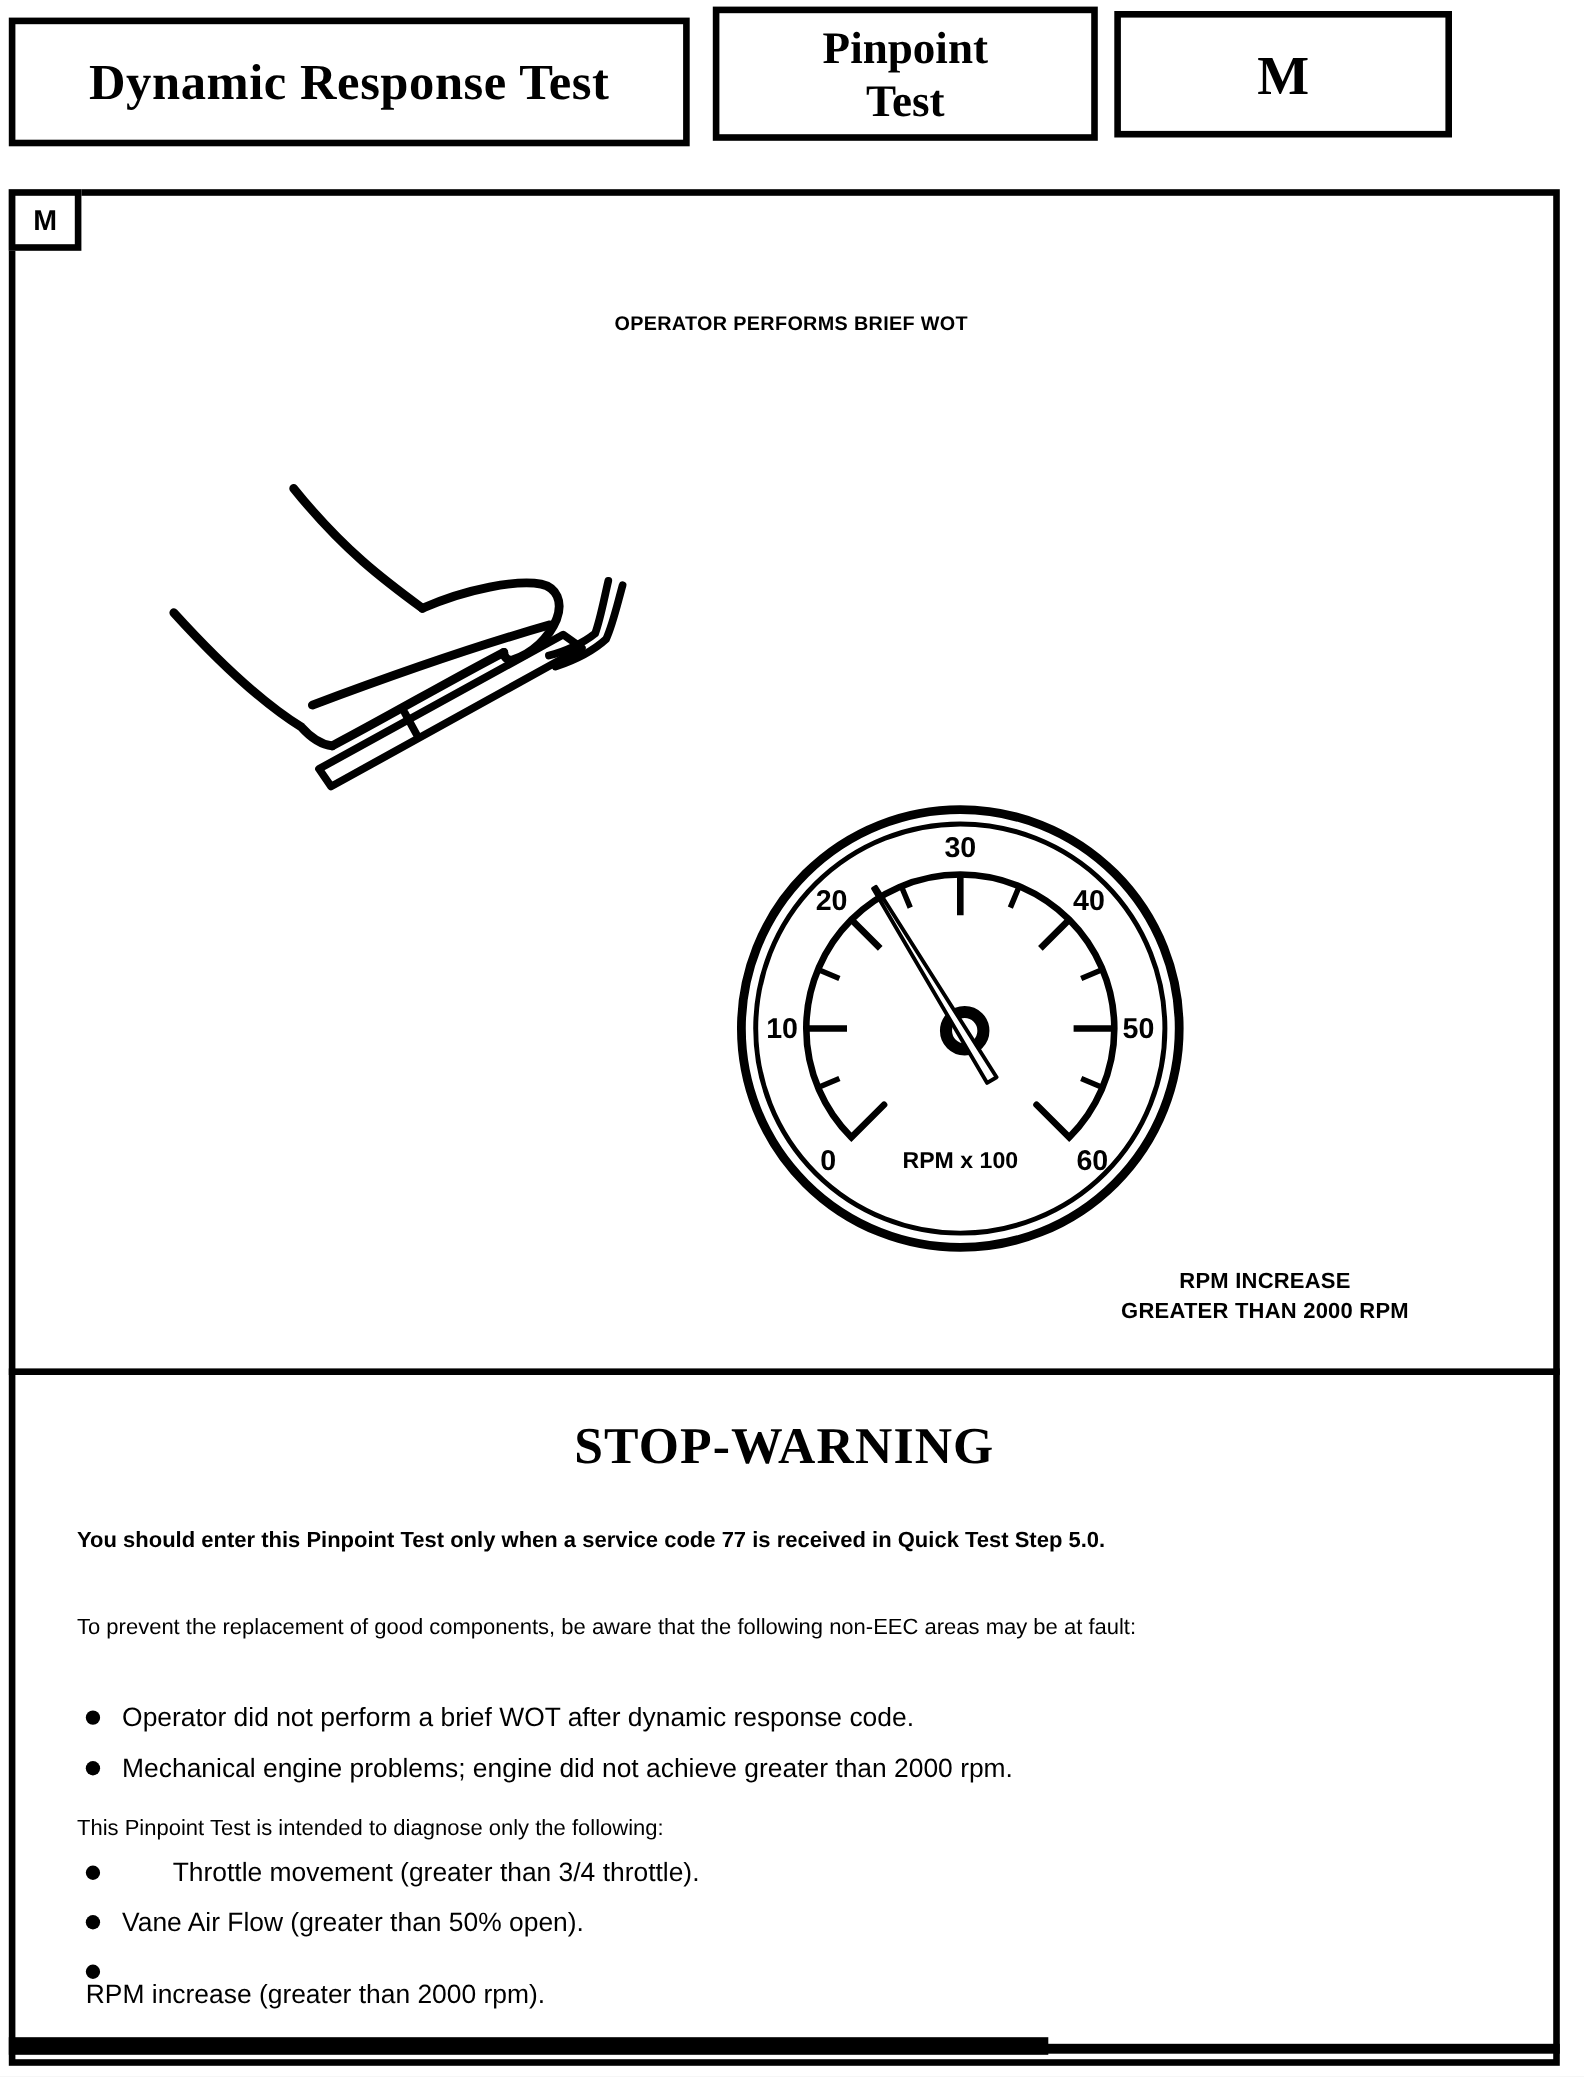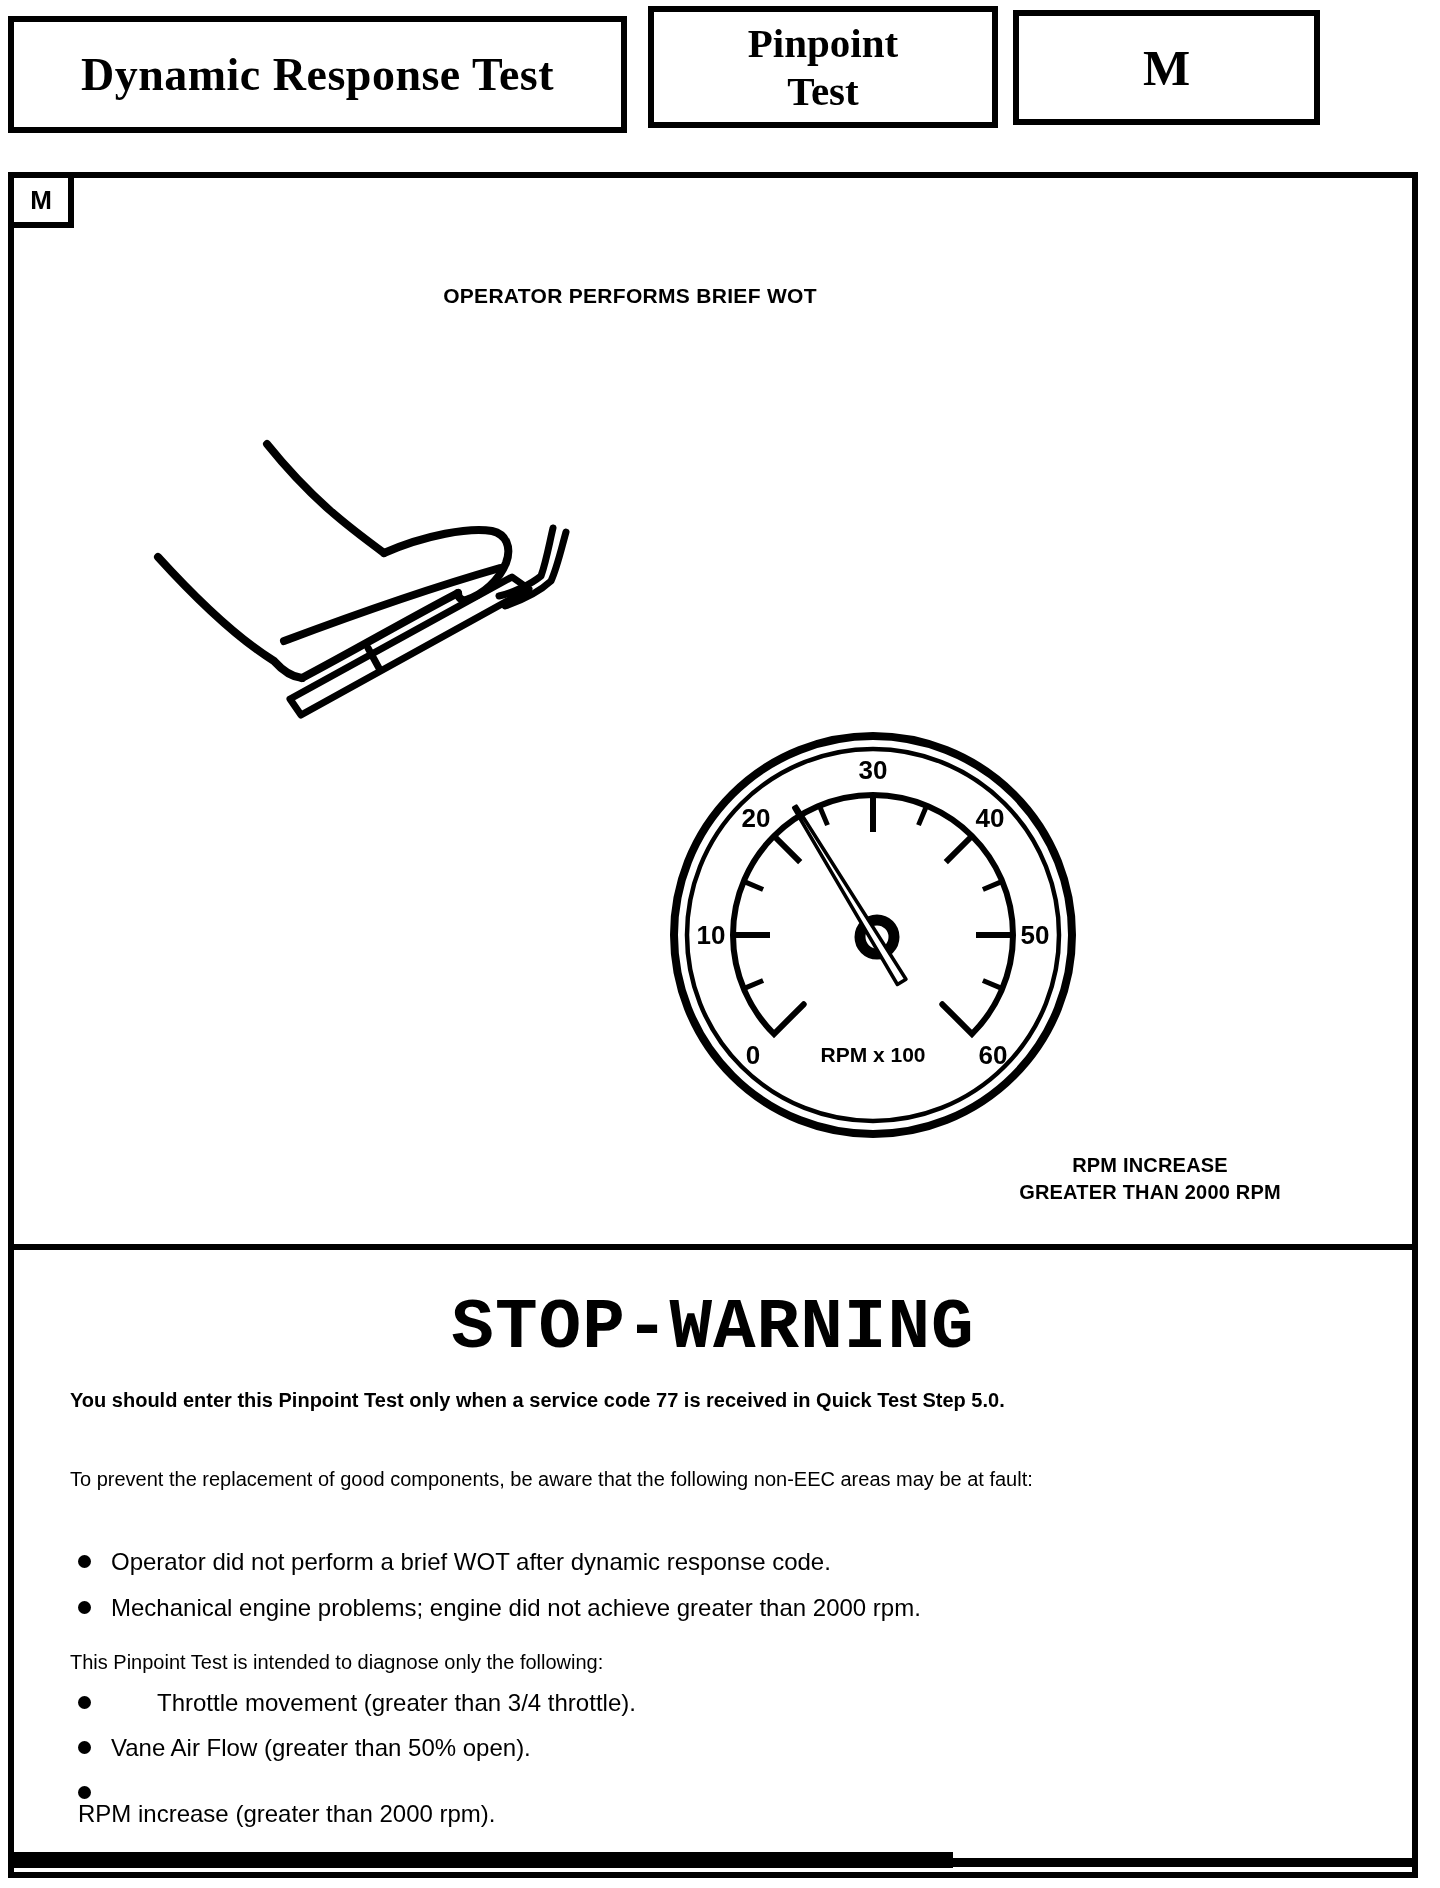--- a/index.html
+++ b/index.html
@@ -22,29 +22,29 @@
             border:6px solid #000;box-sizing:border-box;background:#fff;}
   .corner-tab{position:absolute;left:8px;top:172px;width:66px;height:56px;background:#fff;
               border-right:6px solid #000;border-bottom:6px solid #000;box-sizing:border-box;
               border-left:6px solid #000;border-top:6px solid #000;
               display:flex;align-items:center;justify-content:center;
               font-weight:bold;font-size:26px;z-index:5;}
   .divider{position:absolute;left:8px;top:1244px;width:1410px;height:6px;background:#000;}
   .bottom-bar1{position:absolute;left:8px;top:1852px;width:945px;height:16px;background:#000;}
   .bottom-bar2{position:absolute;left:945px;top:1858px;width:473px;height:9px;background:#000;}
   
-  .fig-caption{position:absolute;left:380px;top:284px;width:500px;text-align:center;
-               font-weight:bold;font-size:21px;letter-spacing:.3px;}
+  .fig-caption{position:absolute;left:380px;top:284px;width:500px;text-align:right;
+               font-weight:bold;font-size:18px;letter-spacing:.3px;}
   .foot-svg{position:absolute;left:120px;top:340px;}
   .gauge-svg{position:absolute;left:655px;top:717px;}
   .gauge-note{position:absolute;left:970px;top:1152px;width:360px;text-align:center;
               font-weight:bold;font-size:20px;line-height:27px;letter-spacing:.2px;}
   
   .warn-title{position:absolute;left:8px;top:1288px;width:1410px;text-align:center;
-              font-family:Liberation Mono, monospace;font-weight:bold;font-size:71px;
+              font-family:Liberation Serif, serif;font-weight:bold;font-size:47px;
               letter-spacing:1px;}
   .para{position:absolute;left:70px;width:1240px;font-size:20px;line-height:32px;}
   .para.bold{font-weight:bold;}
   .p1{top:1384px;}
   .p2{top:1463px;}
   .p3{top:1646px;}
   .bullet-row{position:absolute;left:78px;width:1240px;display:flex;align-items:flex-start;
               font-size:24px;line-height:30px;}
   .dot{flex:0 0 auto;width:13px;height:13px;border-radius:50%;background:#000;
        margin:8px 20px 0 0;}

